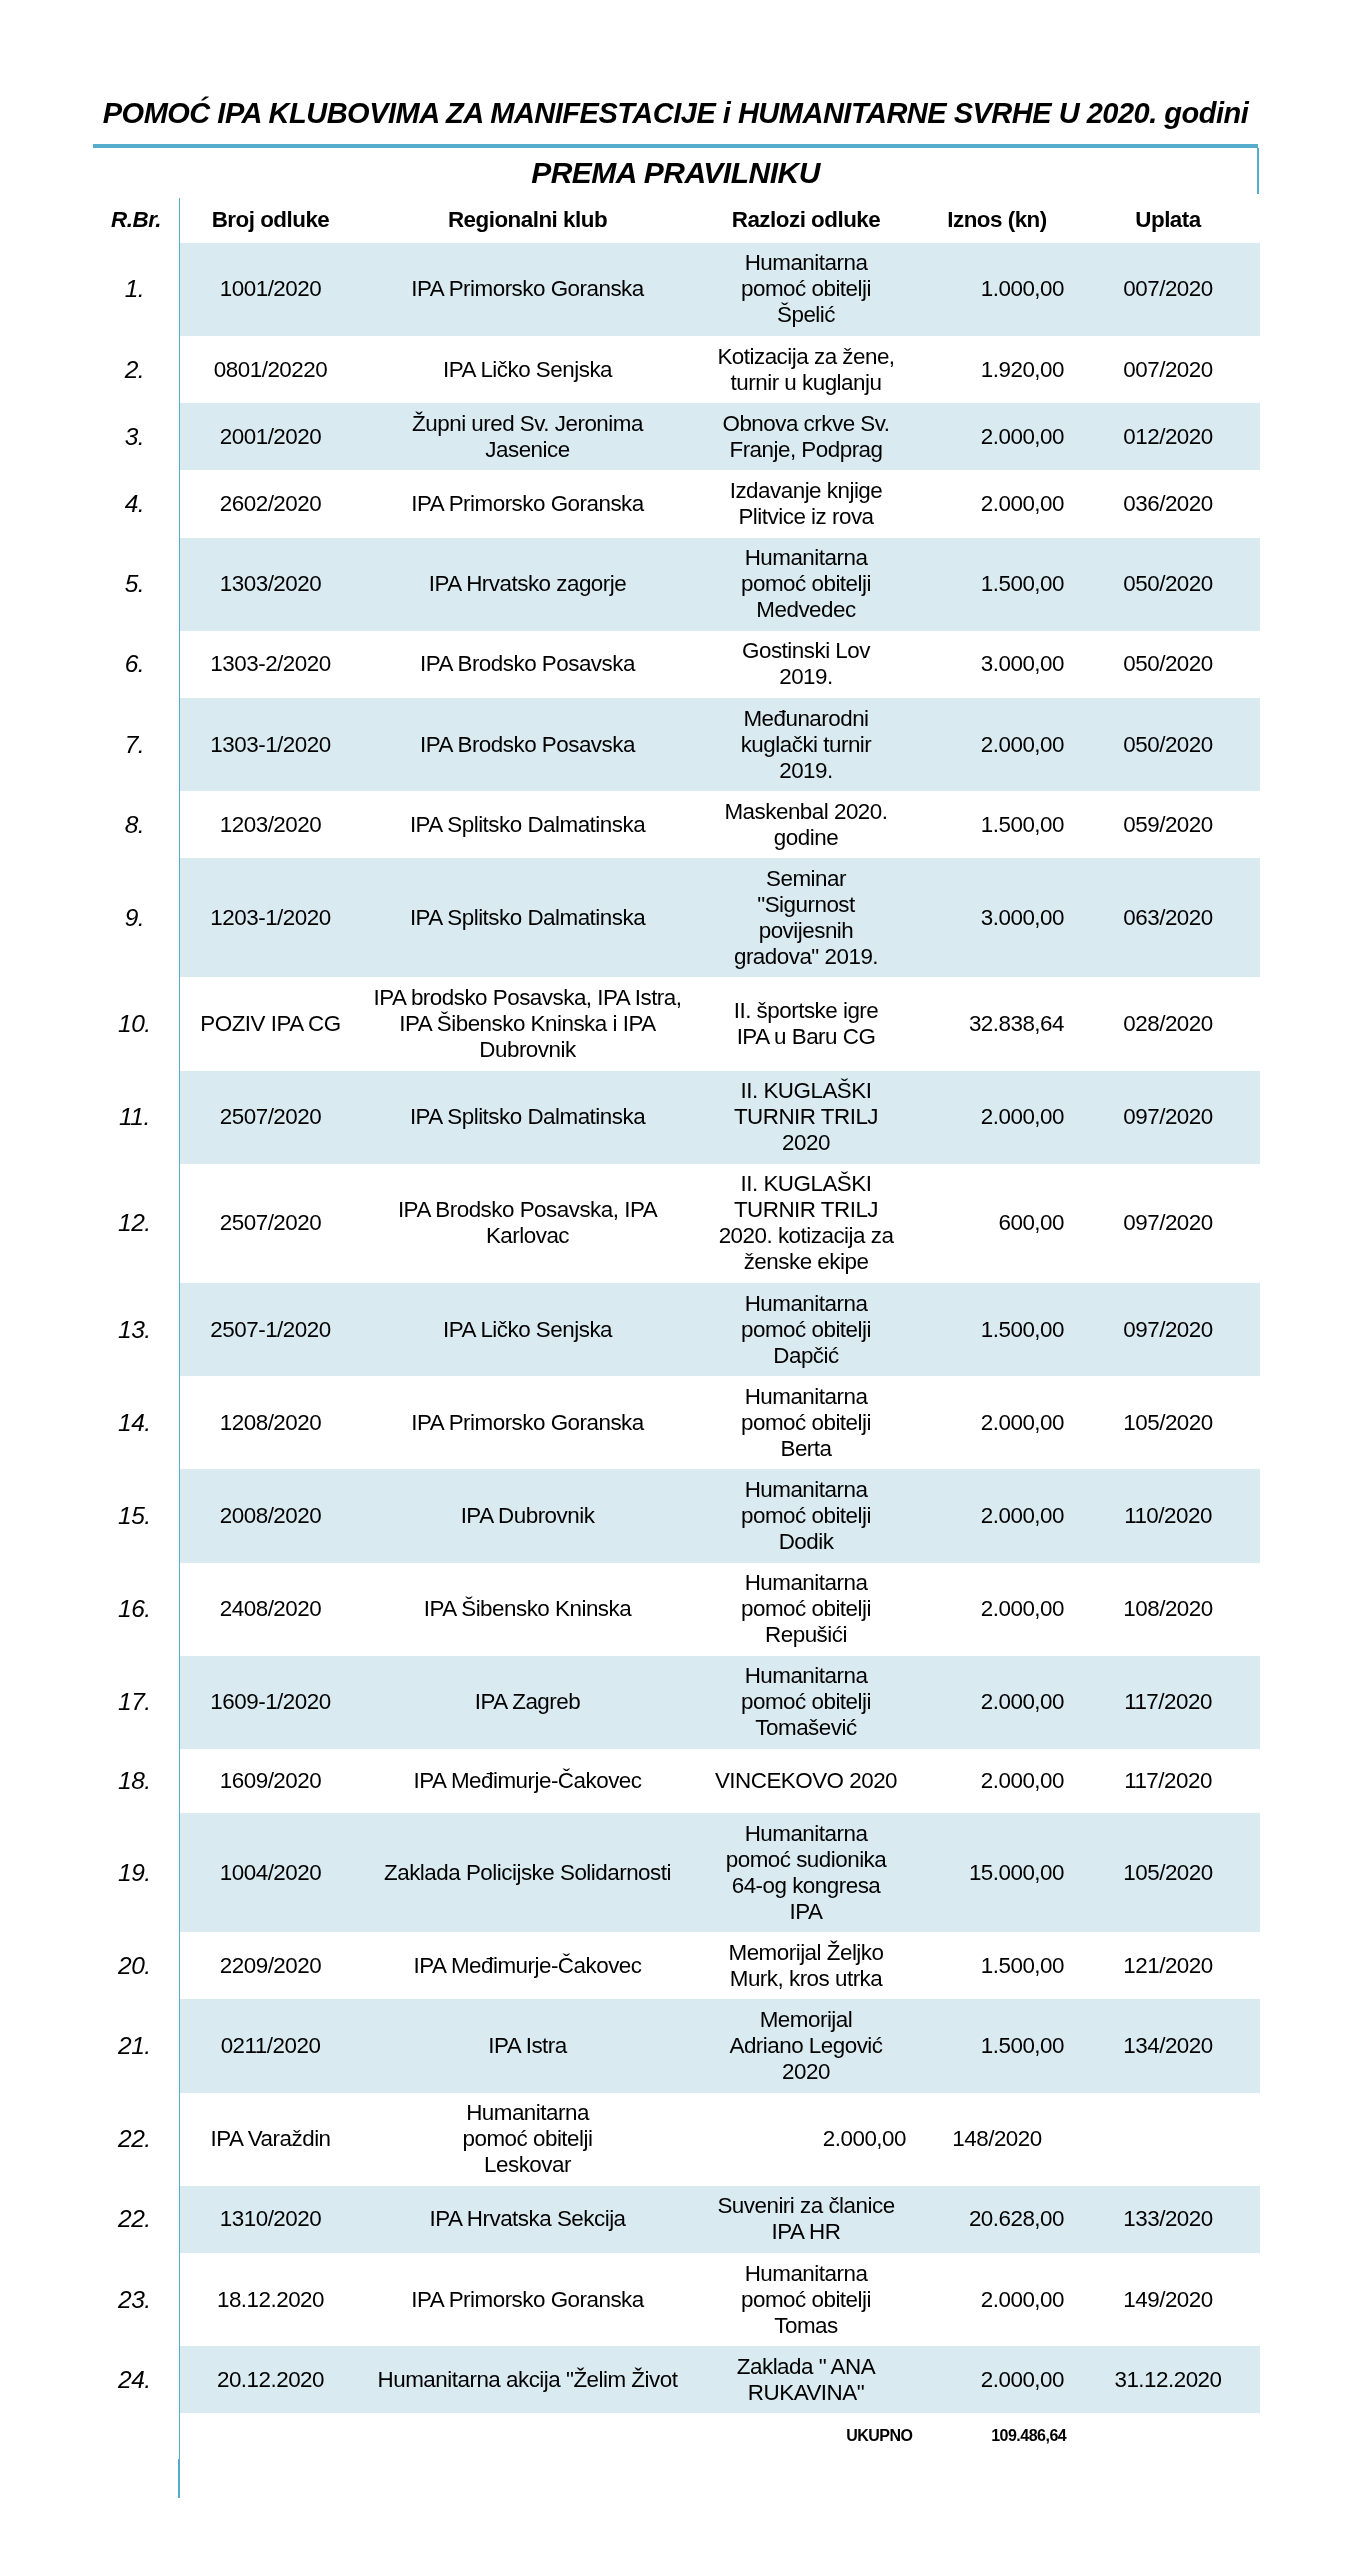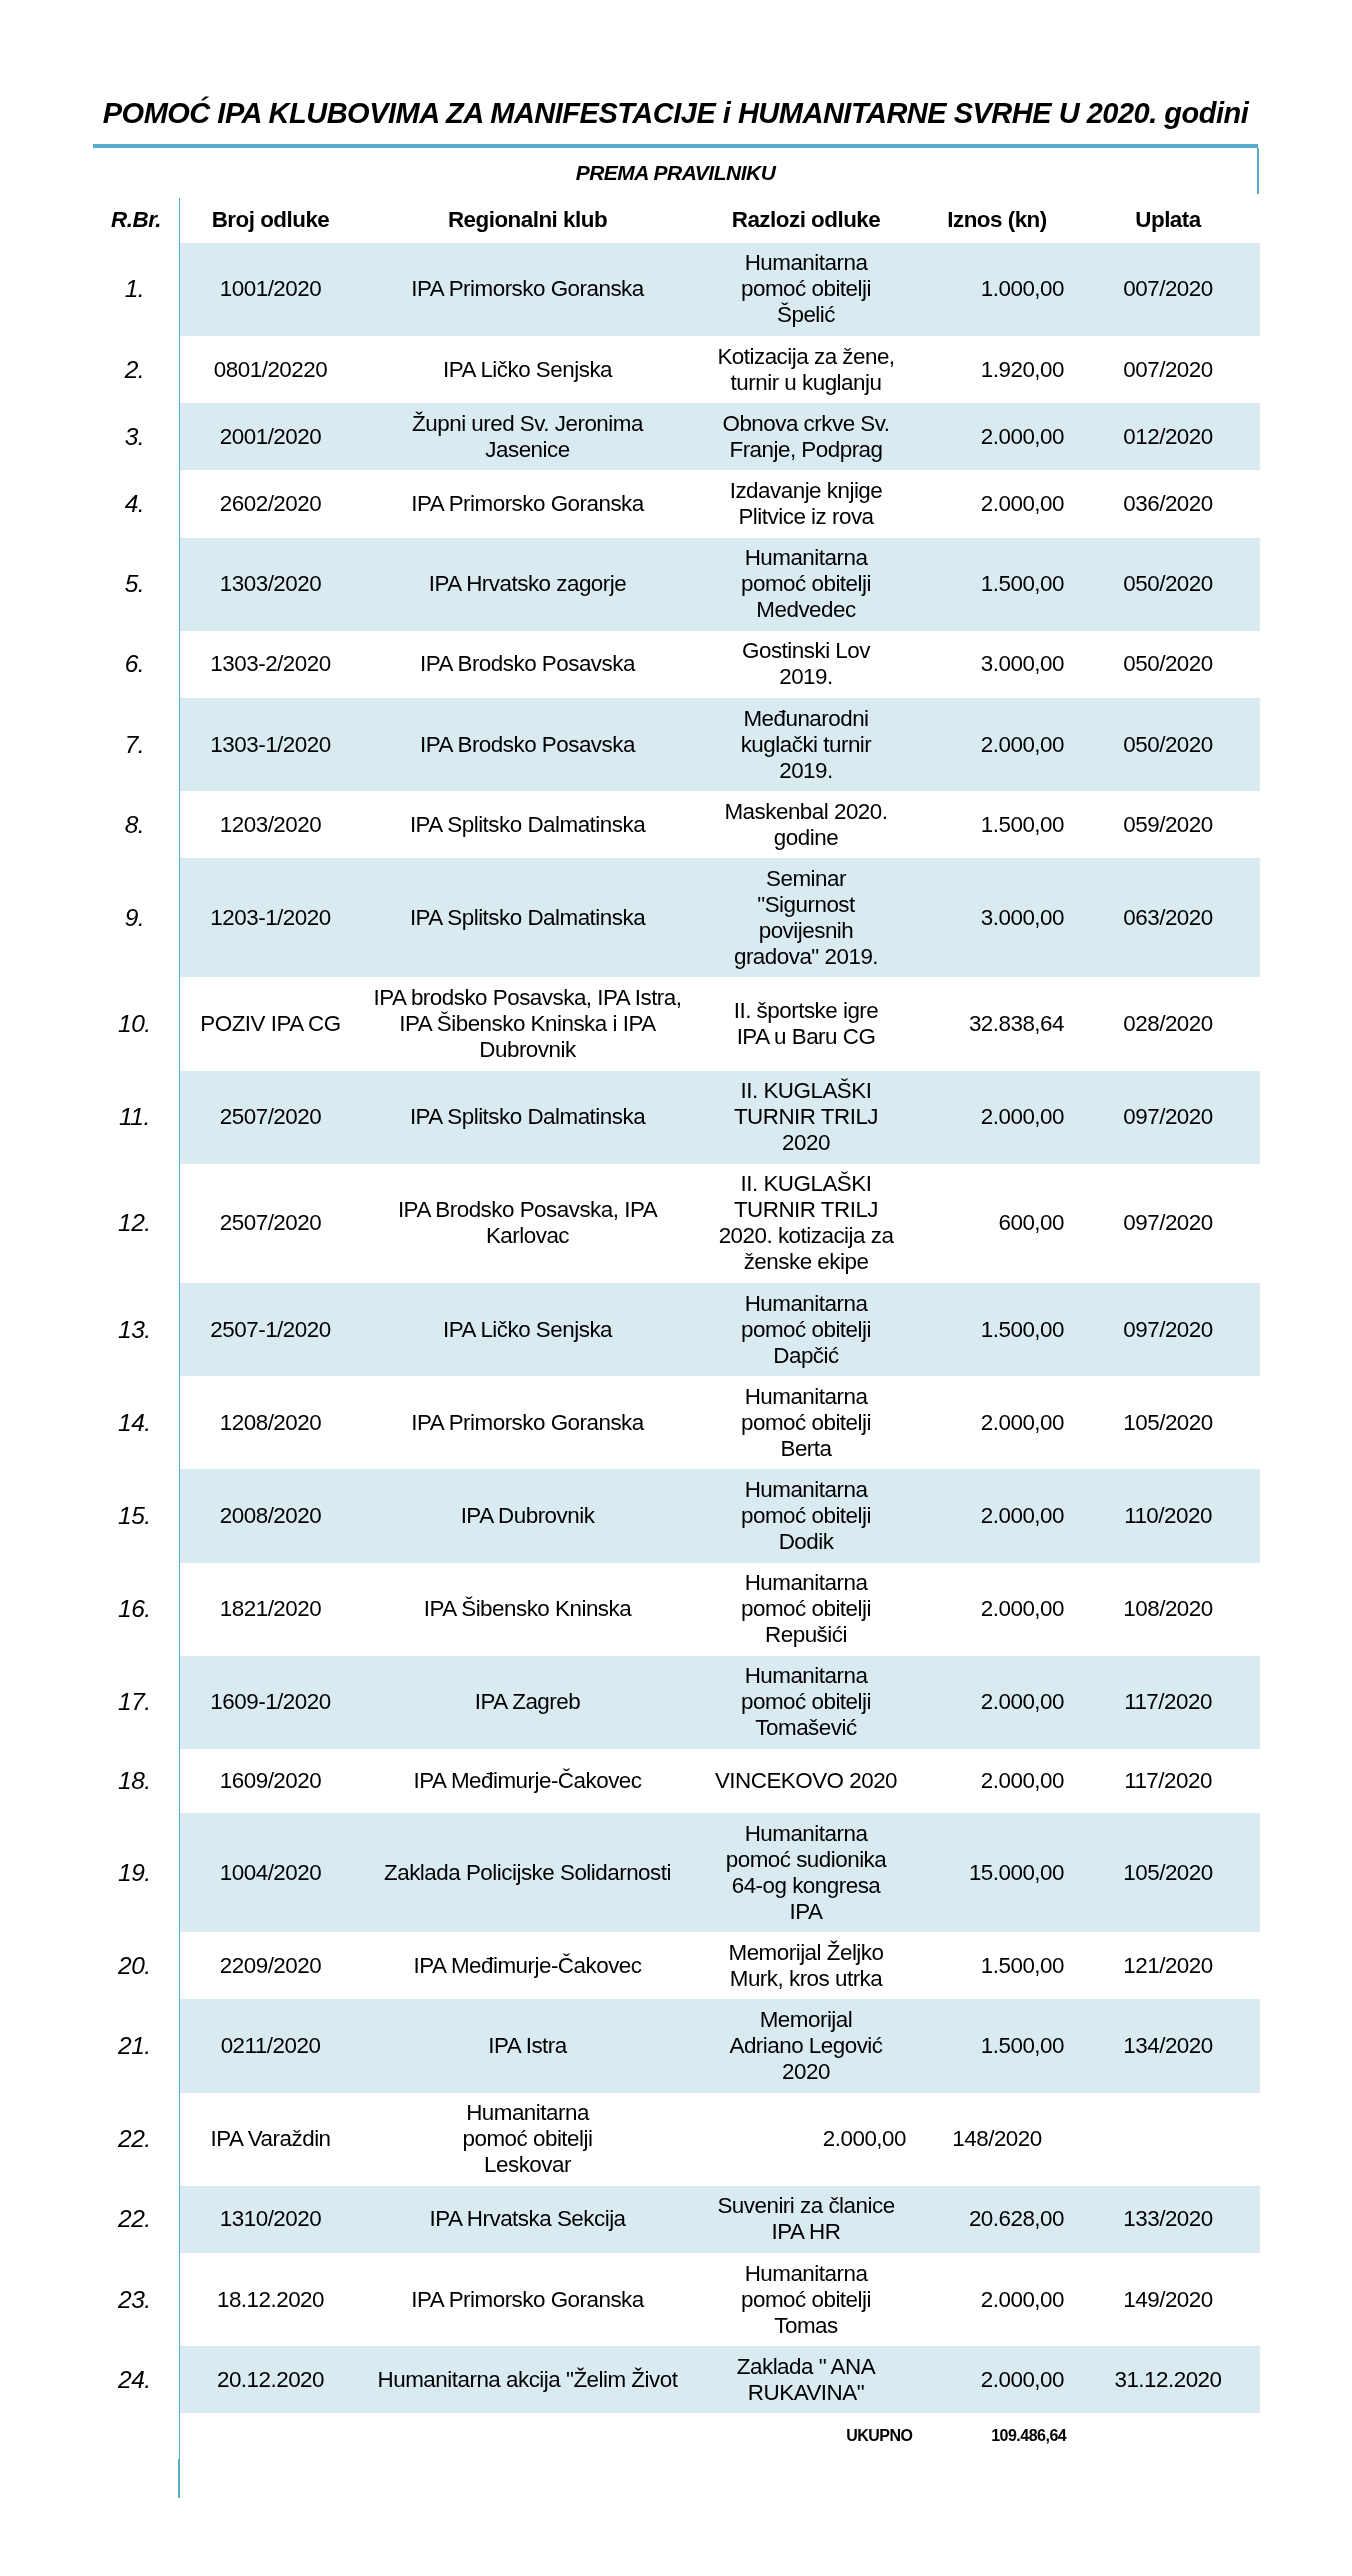--- a/index.html
+++ b/index.html
@@ -39,21 +39,21 @@
     height:50px;
     display:flex;align-items:center;justify-content:center;
   }
   .band-right-border{
     position:absolute;
     right:-1.1px;top:0;
     width:2.2px;height:46px;
     background:var(--accent);
   }
   .subtitle{
-    font-size:21px;
+    font-size:30px;
     font-weight:bold;
     font-style:italic;
     letter-spacing:-0.5px;
   }
   .grid{
     display:grid;
     grid-template-columns:86px 182px 333px 224px 158px 184px;
     margin-left:93px;
     width:1165px;
   }
@@ -285,21 +285,21 @@
         <div class="c-broj">2008/2020</div>
         <div class="c-klub">IPA Dubrovnik</div>
         <div class="c-razlog">Humanitarna
 pomoć obitelji
 Dodik</div>
         <div class="c-iznos">2.000,00</div>
         <div class="c-uplata">110/2020</div>
       </div>
       <div class="grid row">
         <div class="c-rbr">16.</div>
-        <div class="c-broj">1821/2020</div>
+        <div class="c-broj">2408/2020</div>
         <div class="c-klub">IPA Šibensko Kninska</div>
         <div class="c-razlog">Humanitarna
 pomoć obitelji
 Repušići</div>
         <div class="c-iznos">2.000,00</div>
         <div class="c-uplata">108/2020</div>
       </div>
       <div class="grid row alt">
         <div class="c-rbr">17.</div>
         <div class="c-broj">1609-1/2020</div>

